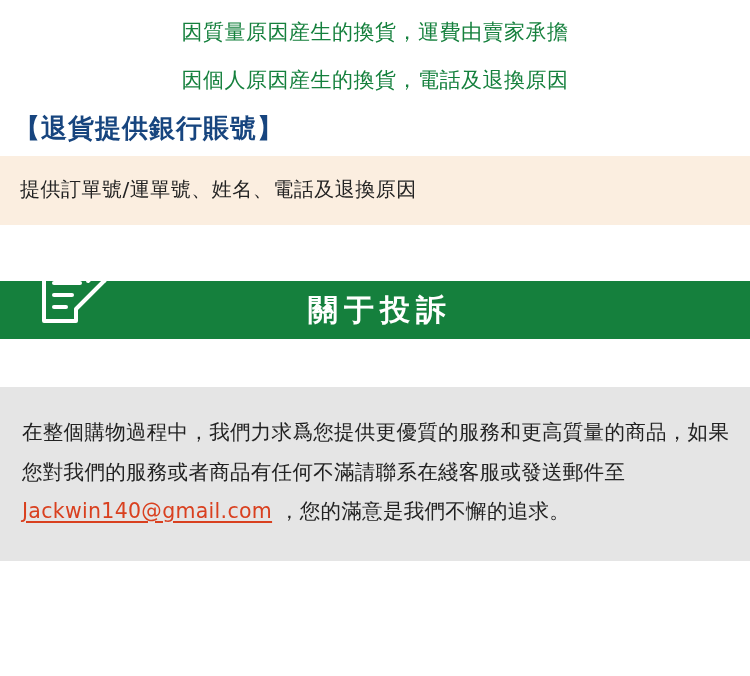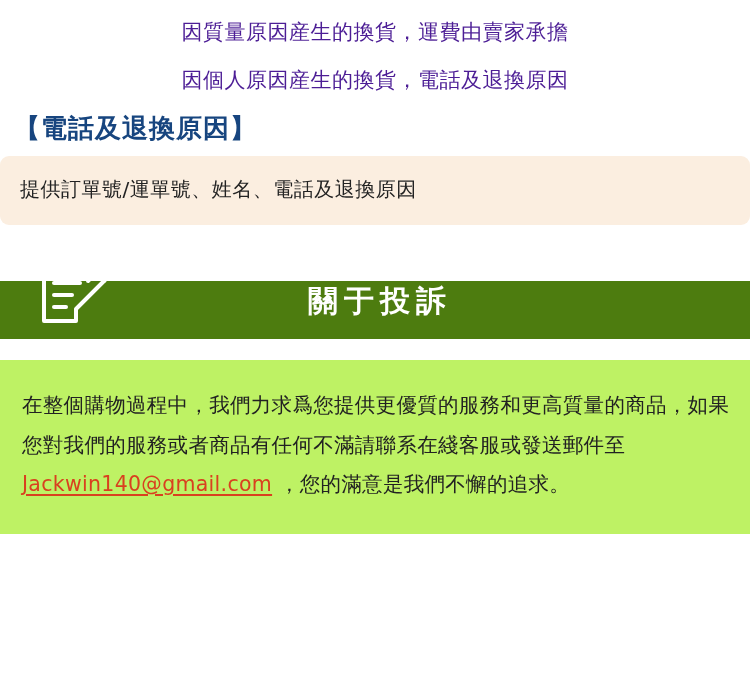--- a/index.html
+++ b/index.html
@@ -20,86 +20,85 @@
     height: 676px;
   }
 
   
   .policy-lines {
     padding-top: 16px;
   }
   .policy-line {
     font-size: 21px;
     line-height: 1.6;
-    color: #4c1d95;
+    color: #15803d;
     text-align: center;
     letter-spacing: 0.5px;
     margin: 0 0 14px 0;
   }
 
   
   .bracket-heading {
     font-size: 26px;
     font-weight: bold;
     color: #17457f;
     letter-spacing: 1px;
     margin: 14px 0 10px 14px;
   }
 
   
   .note-box {
     background: #fbeee0;
     padding: 16px 0 18px 20px;
     margin: 0;
-    border-radius: 9px;
   }
   .note-line {
     font-size: 20px;
     line-height: 1.75;
     color: #222222;
     letter-spacing: 0.5px;
   }
 
   
   .banner-wrap {
     position: relative;
     margin-top: 56px;
     height: 62px;
   }
   .banner-bar {
     position: absolute;
     left: 0;
     top: 0;
     width: 750px;
     height: 58px;
-    background: #4d7c0f;
+    background: #15803d;
     display: flex;
-    align-items: flex-start;
+    align-items: center;
     justify-content: center;
     font-family: Liberation Mono, monospace;
   }
   .banner-title {
     color: #ffffff;
     font-size: 30px;
     font-weight: bold;
     letter-spacing: 6px;
     padding-left: 10px;
   }
   .banner-icon {
     position: absolute;
     left: 36px;
     top: -30px;
     width: 82px;
     height: 78px;
   }
 
   
   .closing-box {
-    background: #bef264;
-    margin-top: 17px;
+    background: #e5e5e5;
+    margin-top: 44px;
     padding: 26px 16px 30px 22px;
   }
   .closing-text {
     font-size: 20.5px;
     line-height: 1.92;
     color: #222222;
     letter-spacing: 0.3px;
   }
   .email {
     color: #d9401f;
@@ -110,21 +109,21 @@
 </head>
 <body>
 
 <div class="page">
 
   <div class="policy-lines">
     <p class="policy-line">因質量原因産生的換貨，運費由賣家承擔</p>
     <p class="policy-line">因個人原因産生的換貨，電話及退換原因</p>
   </div>
 
-  <div class="bracket-heading">【電話及退換原因】</div>
+  <div class="bracket-heading">【退貨提供銀行賬號】</div>
 
   <div class="note-box">
     <div class="note-line">提供訂單號/運單號、姓名、電話及退換原因</div>
   </div>
 
   <div class="banner-wrap">
     <div class="banner-bar">
       <span class="banner-title">關于投訴</span>
     </div>
     <span class="banner-icon">

